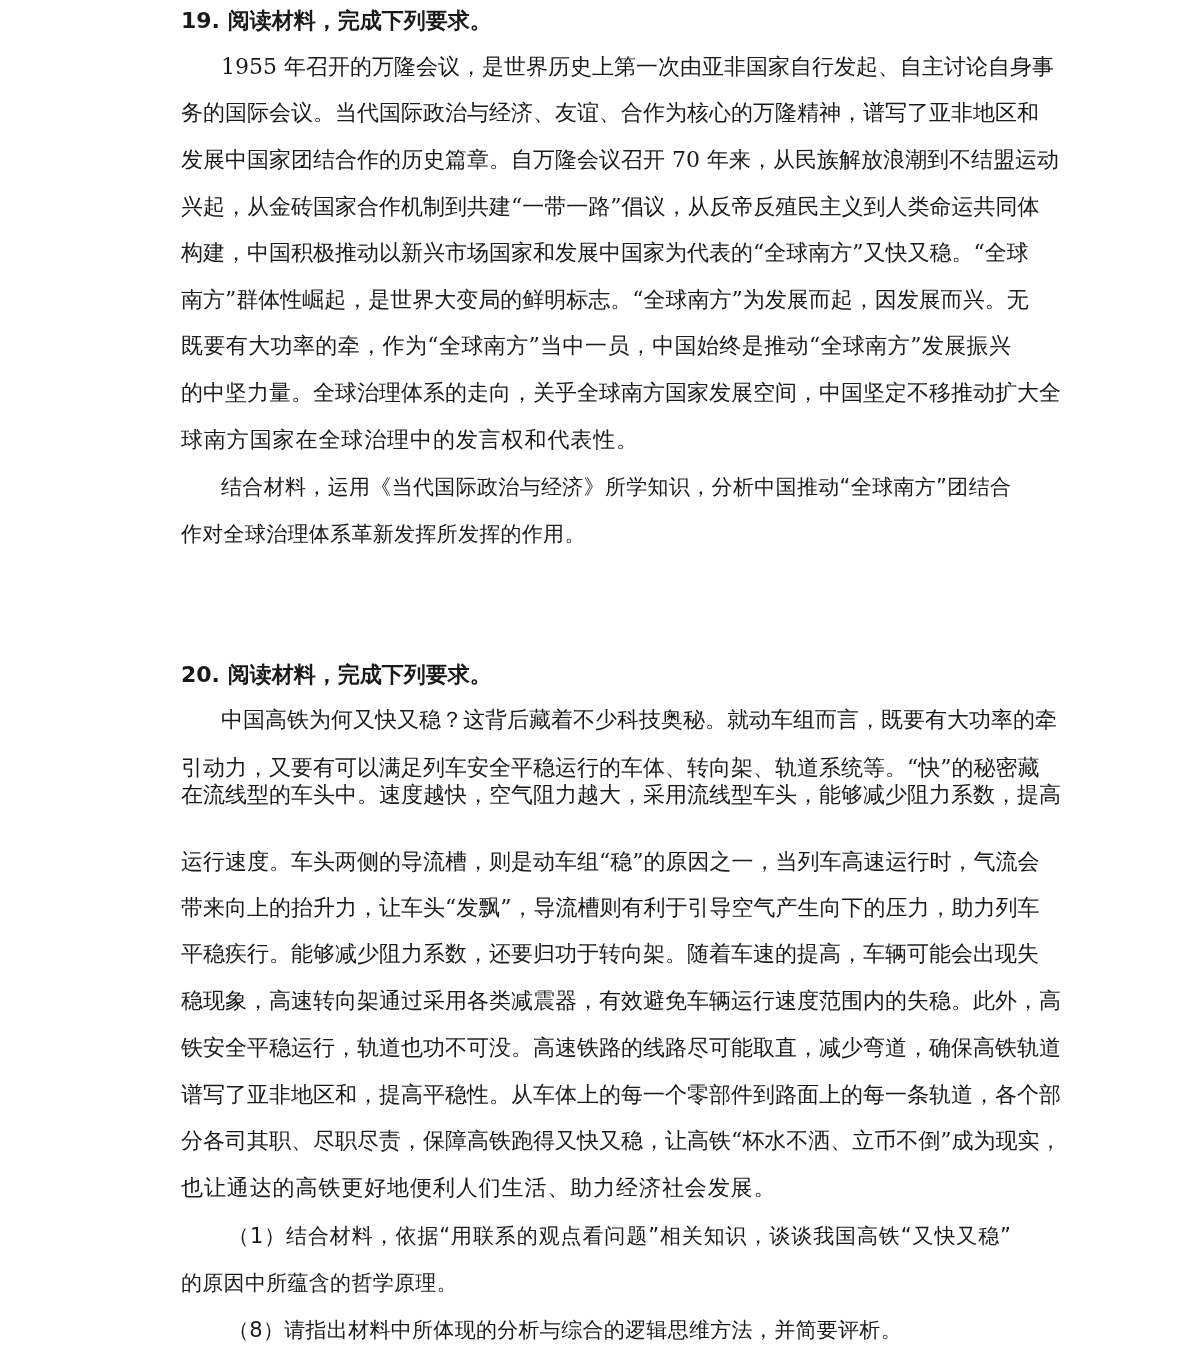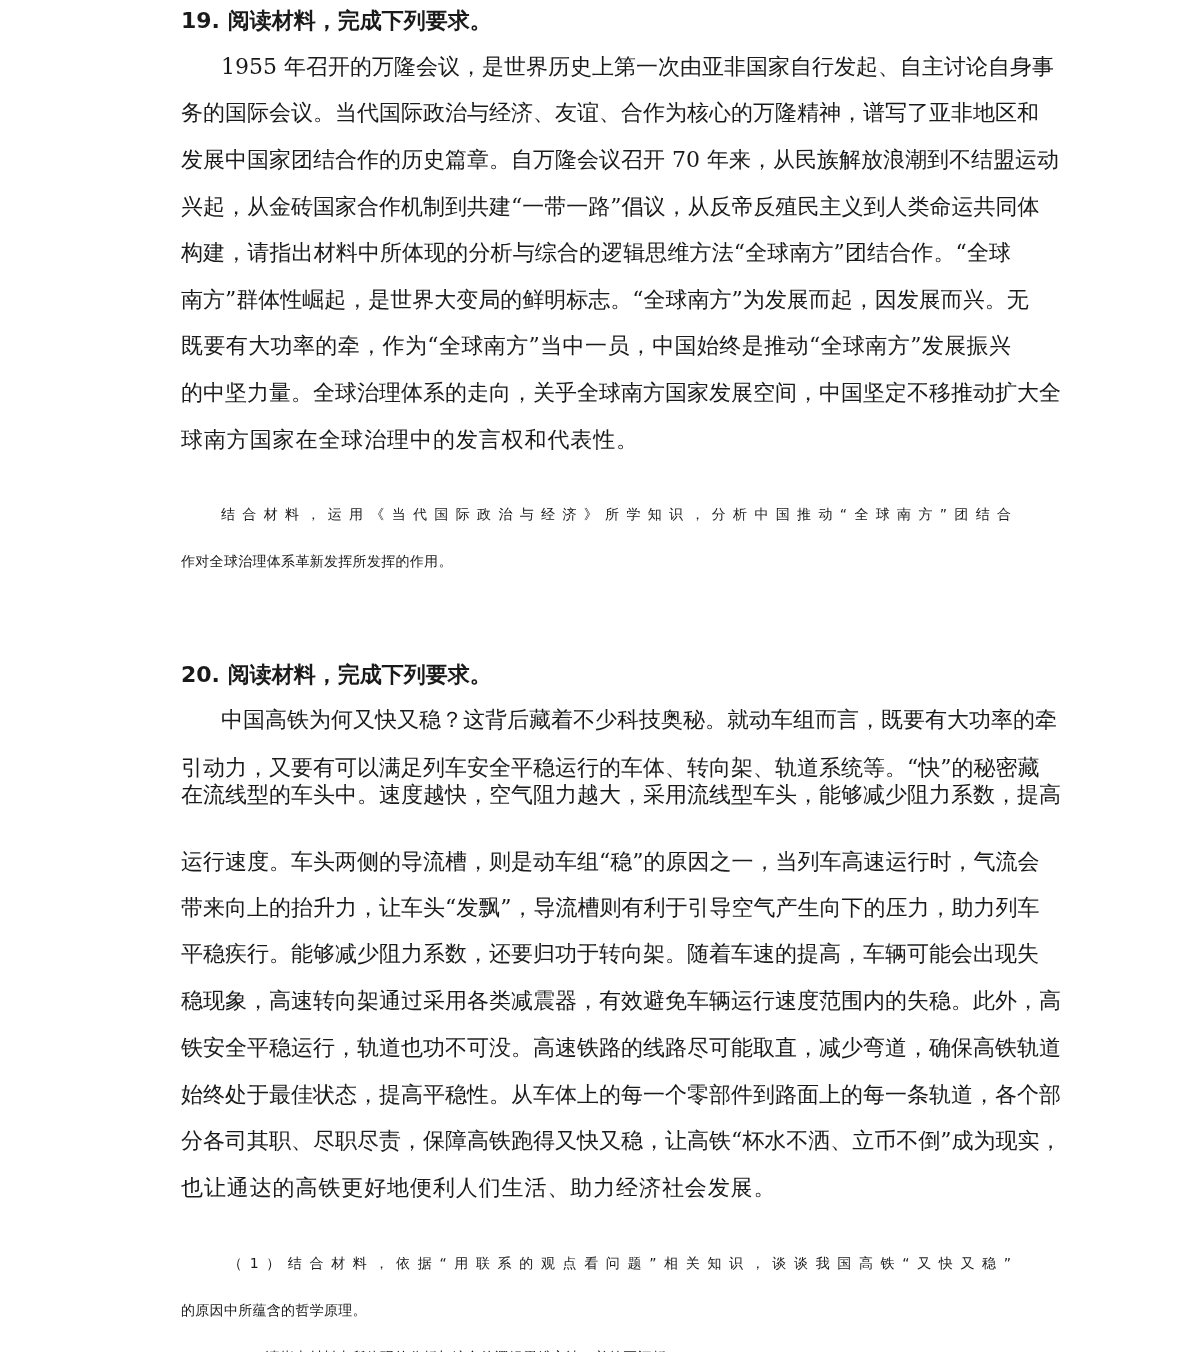--- a/index.html
+++ b/index.html
@@ -6,53 +6,53 @@
   body { width: 1190px; height: 1352px; position: relative; overflow: hidden;
          font-family: "DejaVu Serif", "Liberation Serif", serif; color: #1a1a1a; }
   .page { position: absolute; left: 181px; top: 0; width: 830px; }
   .line { position: absolute; left: 0; width: 830px; height: 30px; font-size: 22px;
           line-height: 30px; white-space: nowrap; letter-spacing: 0.9px; }
   .line.justify { text-align: justify; text-align-last: justify; letter-spacing: 0; }
   .heading { font-family: "DejaVu Sans", "Liberation Sans", sans-serif; font-weight: bold;
              font-size: 22px; letter-spacing: 0; }
   .indent { padding-left: 40px; width: 790px; }
   .indent-q { padding-left: 47px; width: 783px; }
-  .sans { font-family: "DejaVu Sans", "Liberation Sans", sans-serif; font-size: 14px; letter-spacing: 0.3px; margin-top: 27px; }
+  .sans { font-family: "DejaVu Sans", "Liberation Sans", sans-serif; font-size: 21px; letter-spacing: 0.3px; }
 </style>
 </head>
 <body>
 
 <div class="page">
 
   <div class="line heading" style="top:6px">19. 阅读材料，完成下列要求。</div>
 
   <div class="line justify indent" style="top:52px">1955 年召开的万隆会议，是世界历史上第一次由亚非国家自行发起、自主讨论自身事</div>
   <div class="line justify" style="top:98px">务的国际会议。当代国际政治与经济、友谊、合作为核心的万隆精神，谱写了亚非地区和</div>
   <div class="line justify" style="top:145px">发展中国家团结合作的历史篇章。自万隆会议召开 70 年来，从民族解放浪潮到不结盟运动</div>
   <div class="line justify" style="top:192px">兴起，从金砖国家合作机制到共建“一带一路”倡议，从反帝反殖民主义到人类命运共同体</div>
-  <div class="line justify" style="top:238px">构建，请指出材料中所体现的分析与综合的逻辑思维方法“全球南方”团结合作。“全球</div>
+  <div class="line justify" style="top:238px">构建，中国积极推动以新兴市场国家和发展中国家为代表的“全球南方”又快又稳。“全球</div>
   <div class="line justify" style="top:285px">南方”群体性崛起，是世界大变局的鲜明标志。“全球南方”为发展而起，因发展而兴。无</div>
   <div class="line justify" style="top:331px">既要有大功率的牵，作为“全球南方”当中一员，中国始终是推动“全球南方”发展振兴</div>
   <div class="line justify" style="top:378px">的中坚力量。全球治理体系的走向，关乎全球南方国家发展空间，中国坚定不移推动扩大全</div>
   <div class="line" style="top:425px">球南方国家在全球治理中的发言权和代表性。</div>
 
   <div class="line justify indent sans" style="top:472px">结合材料，运用《当代国际政治与经济》所学知识，分析中国推动“全球南方”团结合</div>
   <div class="line sans" style="top:519px">作对全球治理体系革新发挥所发挥的作用。</div>
 
   <div class="line heading" style="top:660px">20. 阅读材料，完成下列要求。</div>
 
   <div class="line justify indent" style="top:705px">中国高铁为何又快又稳？这背后藏着不少科技奥秘。就动车组而言，既要有大功率的牵</div>
   <div class="line justify" style="top:753px">引动力，又要有可以满足列车安全平稳运行的车体、转向架、轨道系统等。“快”的秘密藏</div>
   <div class="line justify" style="top:780px">在流线型的车头中。速度越快，空气阻力越大，采用流线型车头，能够减少阻力系数，提高</div>
   <div class="line justify" style="top:847px">运行速度。车头两侧的导流槽，则是动车组“稳”的原因之一，当列车高速运行时，气流会</div>
   <div class="line justify" style="top:893px">带来向上的抬升力，让车头“发飘”，导流槽则有利于引导空气产生向下的压力，助力列车</div>
   <div class="line justify" style="top:939px">平稳疾行。能够减少阻力系数，还要归功于转向架。随着车速的提高，车辆可能会出现失</div>
   <div class="line justify" style="top:986px">稳现象，高速转向架通过采用各类减震器，有效避免车辆运行速度范围内的失稳。此外，高</div>
   <div class="line justify" style="top:1033px">铁安全平稳运行，轨道也功不可没。高速铁路的线路尽可能取直，减少弯道，确保高铁轨道</div>
-  <div class="line justify" style="top:1080px">始终处于最佳状态，提高平稳性。从车体上的每一个零部件到路面上的每一条轨道，各个部</div>
+  <div class="line justify" style="top:1080px">谱写了亚非地区和，提高平稳性。从车体上的每一个零部件到路面上的每一条轨道，各个部</div>
   <div class="line justify" style="top:1126px">分各司其职、尽职尽责，保障高铁跑得又快又稳，让高铁“杯水不洒、立币不倒”成为现实，</div>
   <div class="line" style="top:1173px">也让通达的高铁更好地便利人们生活、助力经济社会发展。</div>
 
   <div class="line justify indent-q sans" style="top:1221px">（1）结合材料，依据“用联系的观点看问题”相关知识，谈谈我国高铁“又快又稳”</div>
   <div class="line sans" style="top:1268px">的原因中所蕴含的哲学原理。</div>
   <div class="line indent-q sans" style="top:1315px">（8）请指出材料中所体现的分析与综合的逻辑思维方法，并简要评析。</div>
 
 </div>
 
 </body></html>

